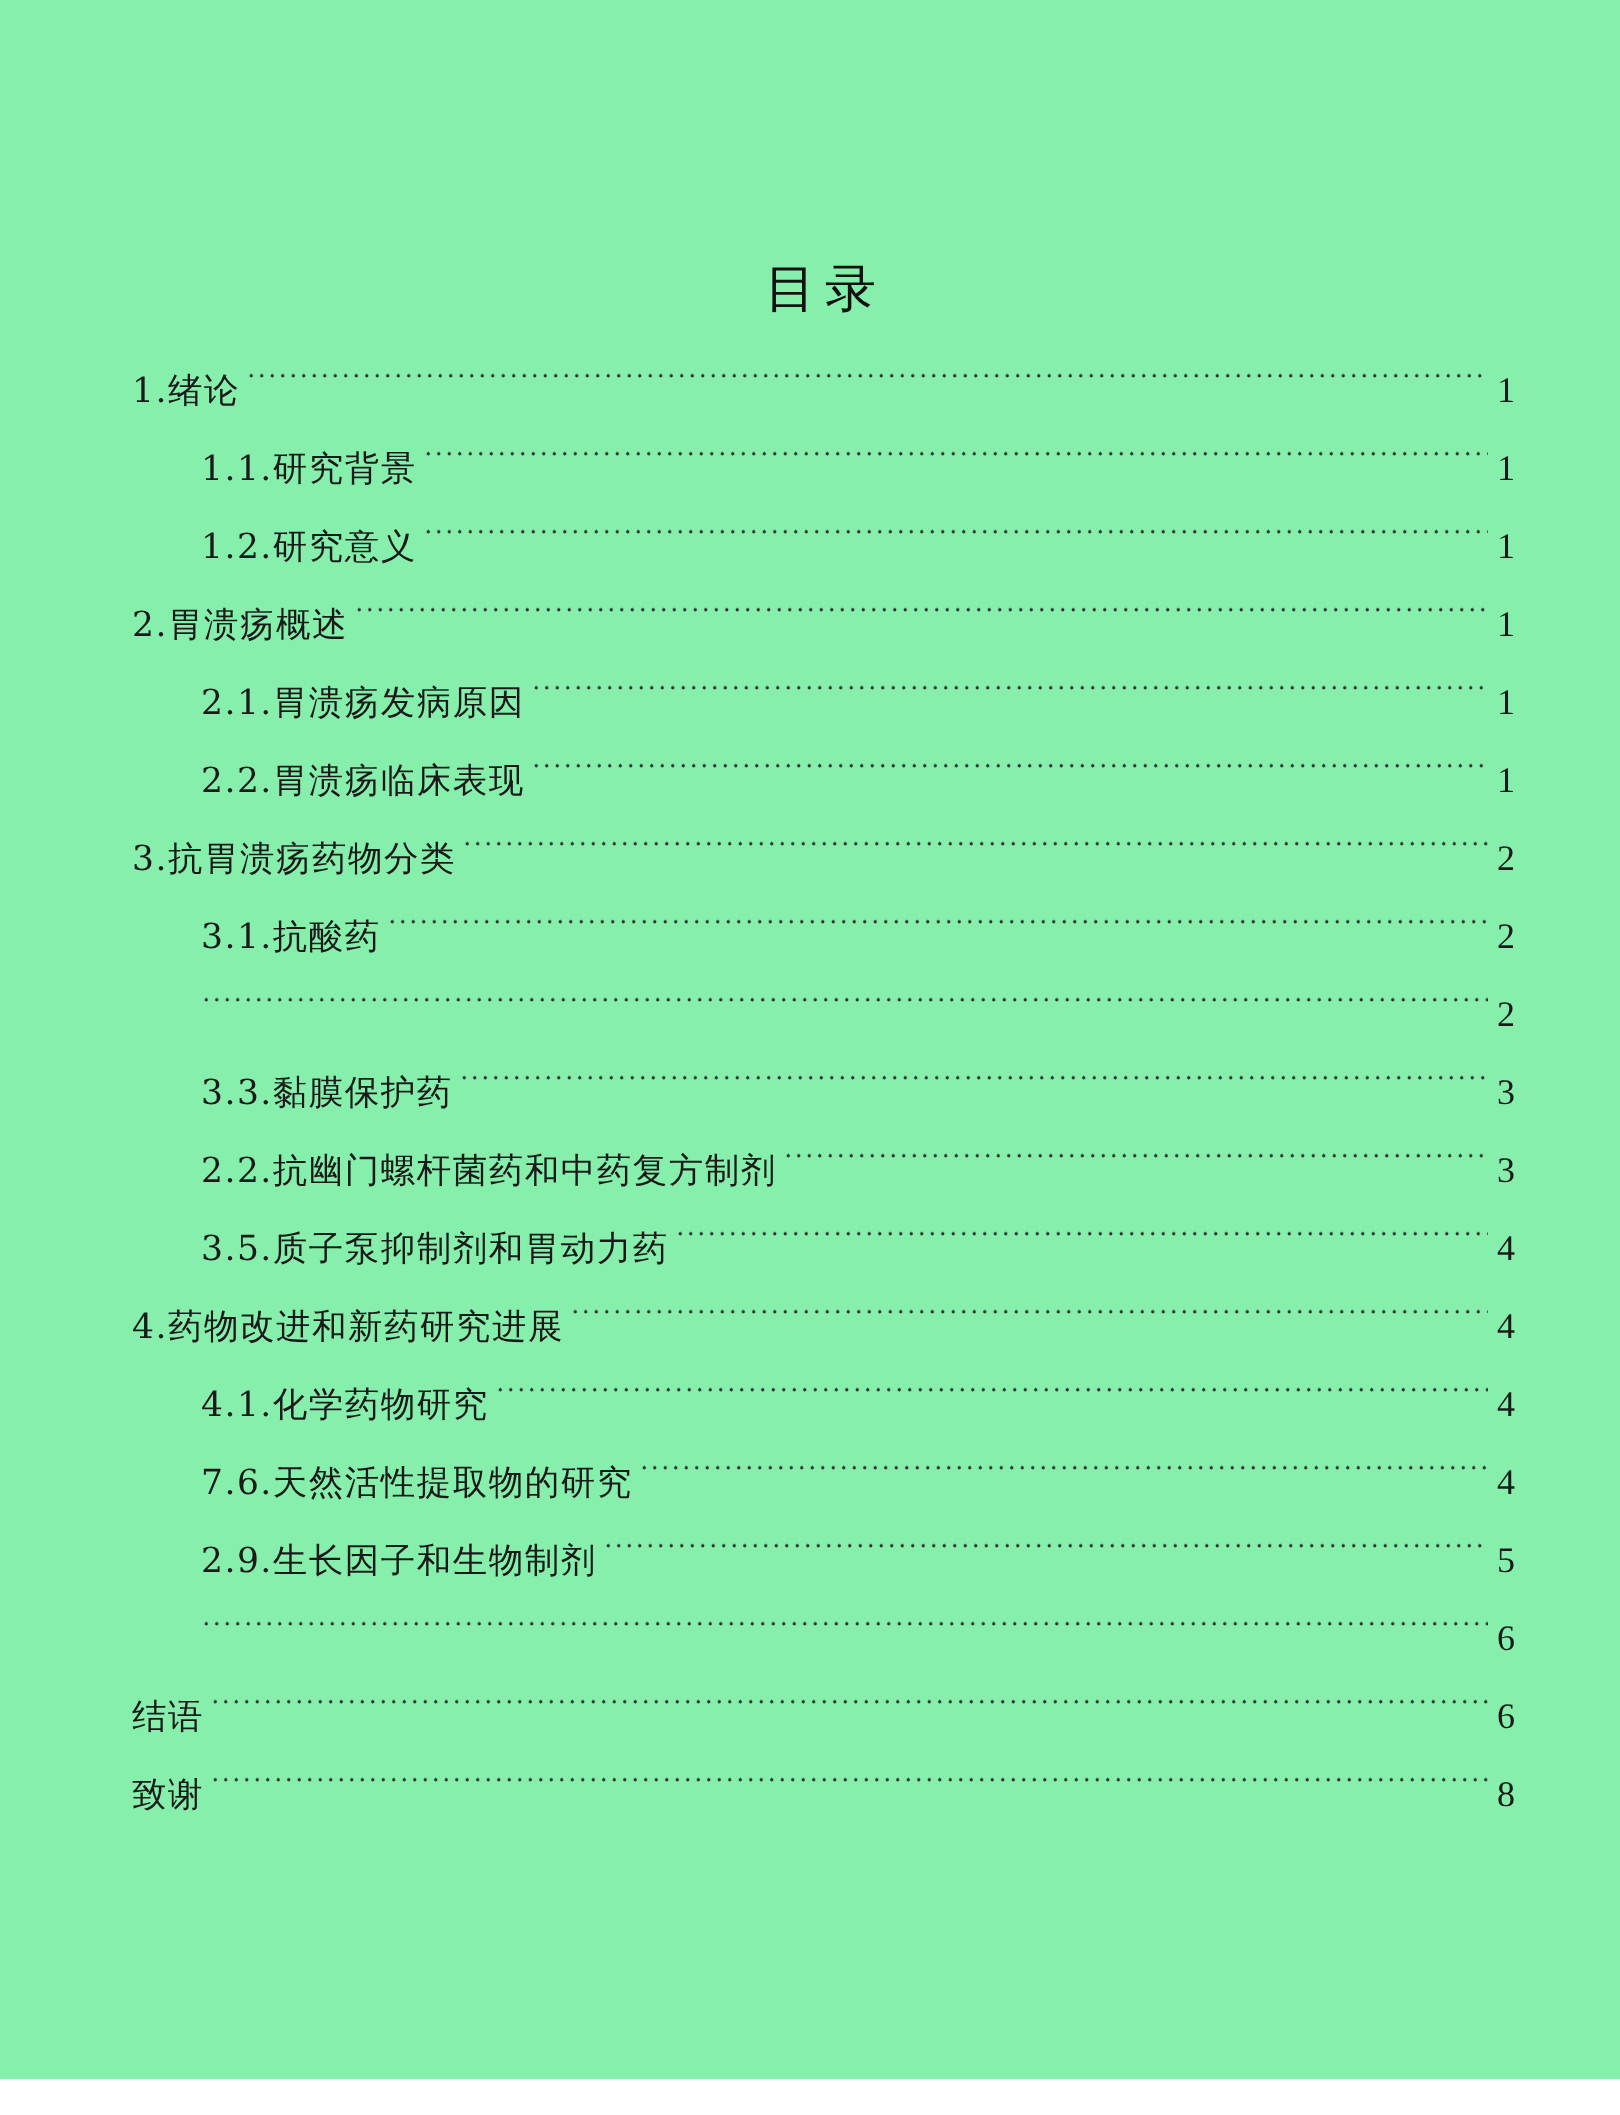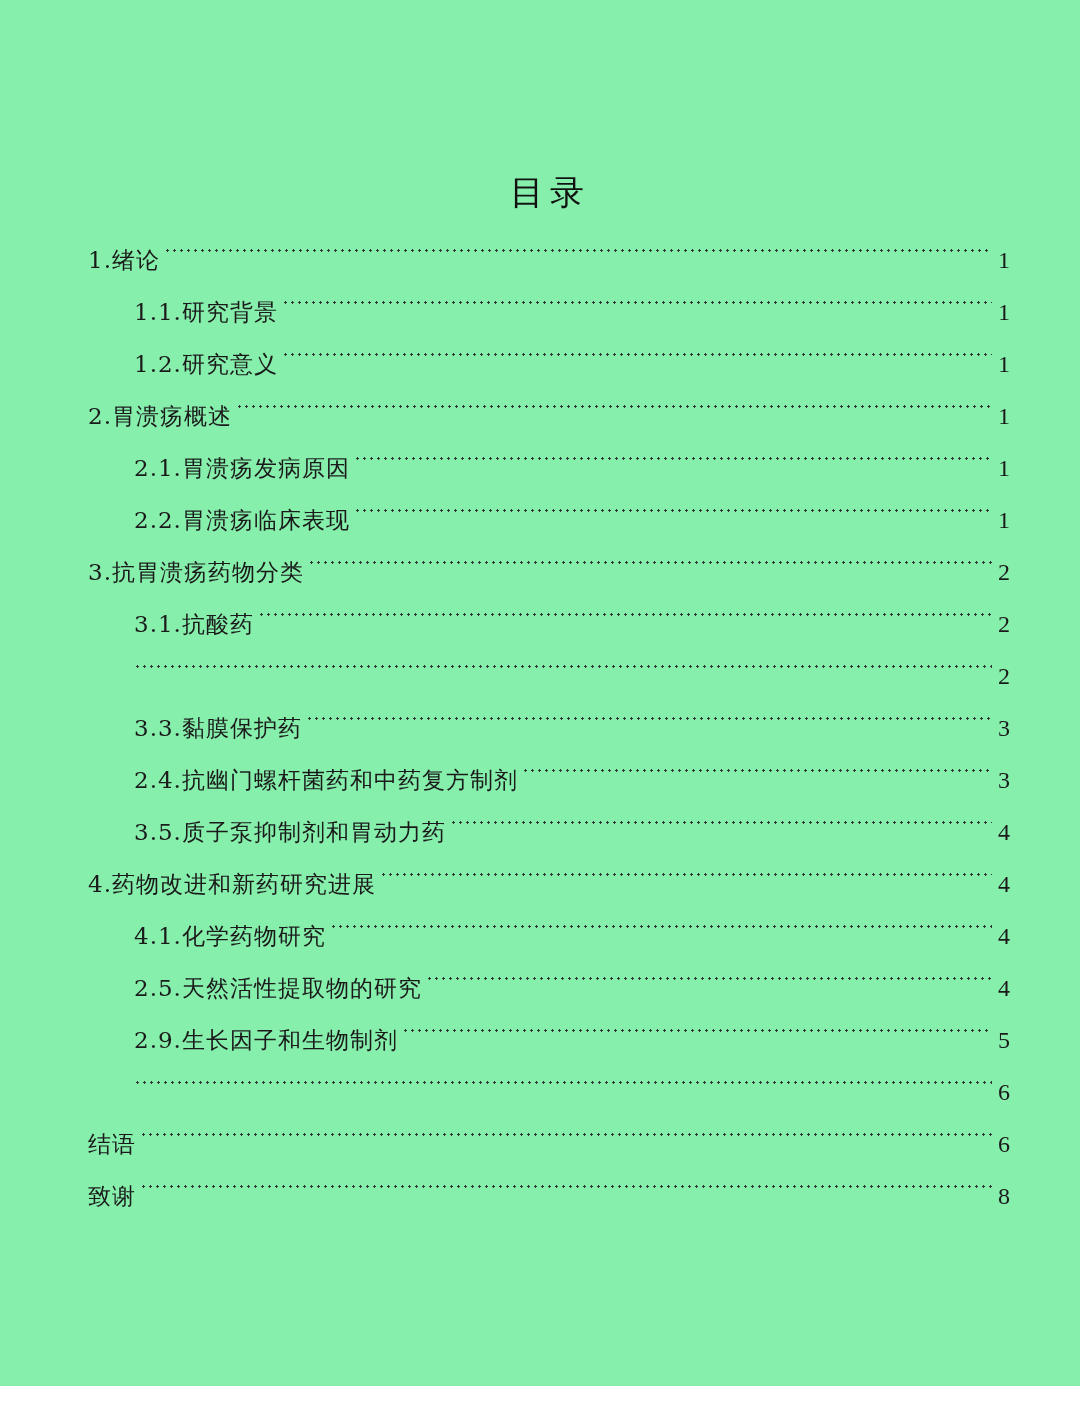--- a/index.html
+++ b/index.html
@@ -136,41 +136,41 @@
     <li class="toc-entry level-2">
       <span class="toc-leader"></span>
       <span class="toc-page">2</span>
     </li>
     <li class="toc-entry level-2">
       <span class="toc-label">3.3.黏膜保护药</span>
       <span class="toc-leader"></span>
       <span class="toc-page">3</span>
     </li>
     <li class="toc-entry level-2">
-      <span class="toc-label">2.4.抗幽门螺杆菌药和中药复方制剂</span>
+      <span class="toc-label">2.2.抗幽门螺杆菌药和中药复方制剂</span>
       <span class="toc-leader"></span>
       <span class="toc-page">3</span>
     </li>
     <li class="toc-entry level-2">
       <span class="toc-label">3.5.质子泵抑制剂和胃动力药</span>
       <span class="toc-leader"></span>
       <span class="toc-page">4</span>
     </li>
     <li class="toc-entry level-1">
       <span class="toc-label">4.药物改进和新药研究进展</span>
       <span class="toc-leader"></span>
       <span class="toc-page">4</span>
     </li>
     <li class="toc-entry level-2">
       <span class="toc-label">4.1.化学药物研究</span>
       <span class="toc-leader"></span>
       <span class="toc-page">4</span>
     </li>
     <li class="toc-entry level-2">
-      <span class="toc-label">2.5.天然活性提取物的研究</span>
+      <span class="toc-label">7.6.天然活性提取物的研究</span>
       <span class="toc-leader"></span>
       <span class="toc-page">4</span>
     </li>
     <li class="toc-entry level-2">
       <span class="toc-label">2.9.生长因子和生物制剂</span>
       <span class="toc-leader"></span>
       <span class="toc-page">5</span>
     </li>
     <li class="toc-entry level-2">
       <span class="toc-leader"></span>

